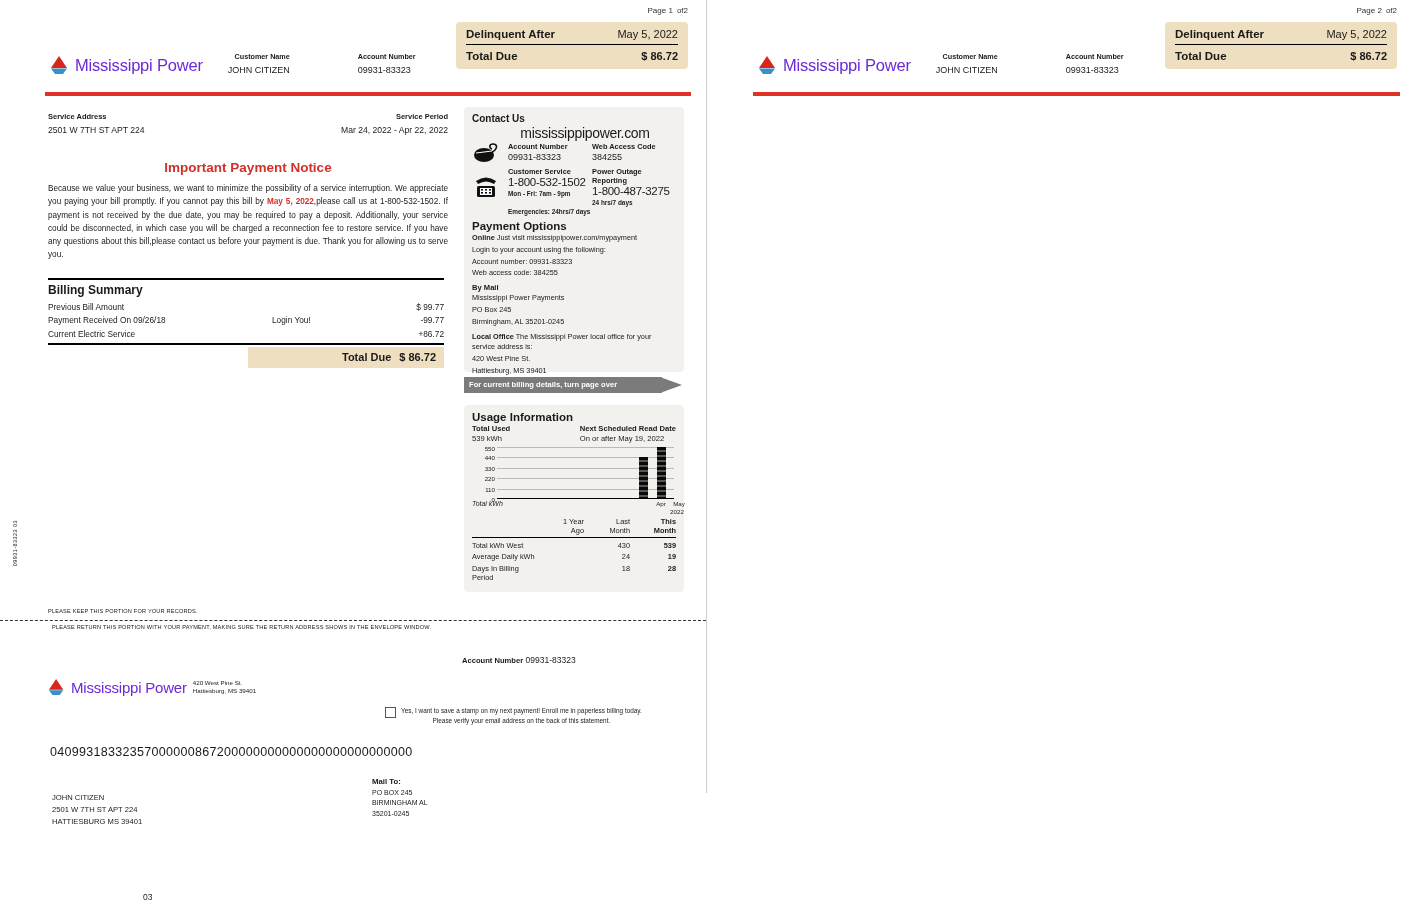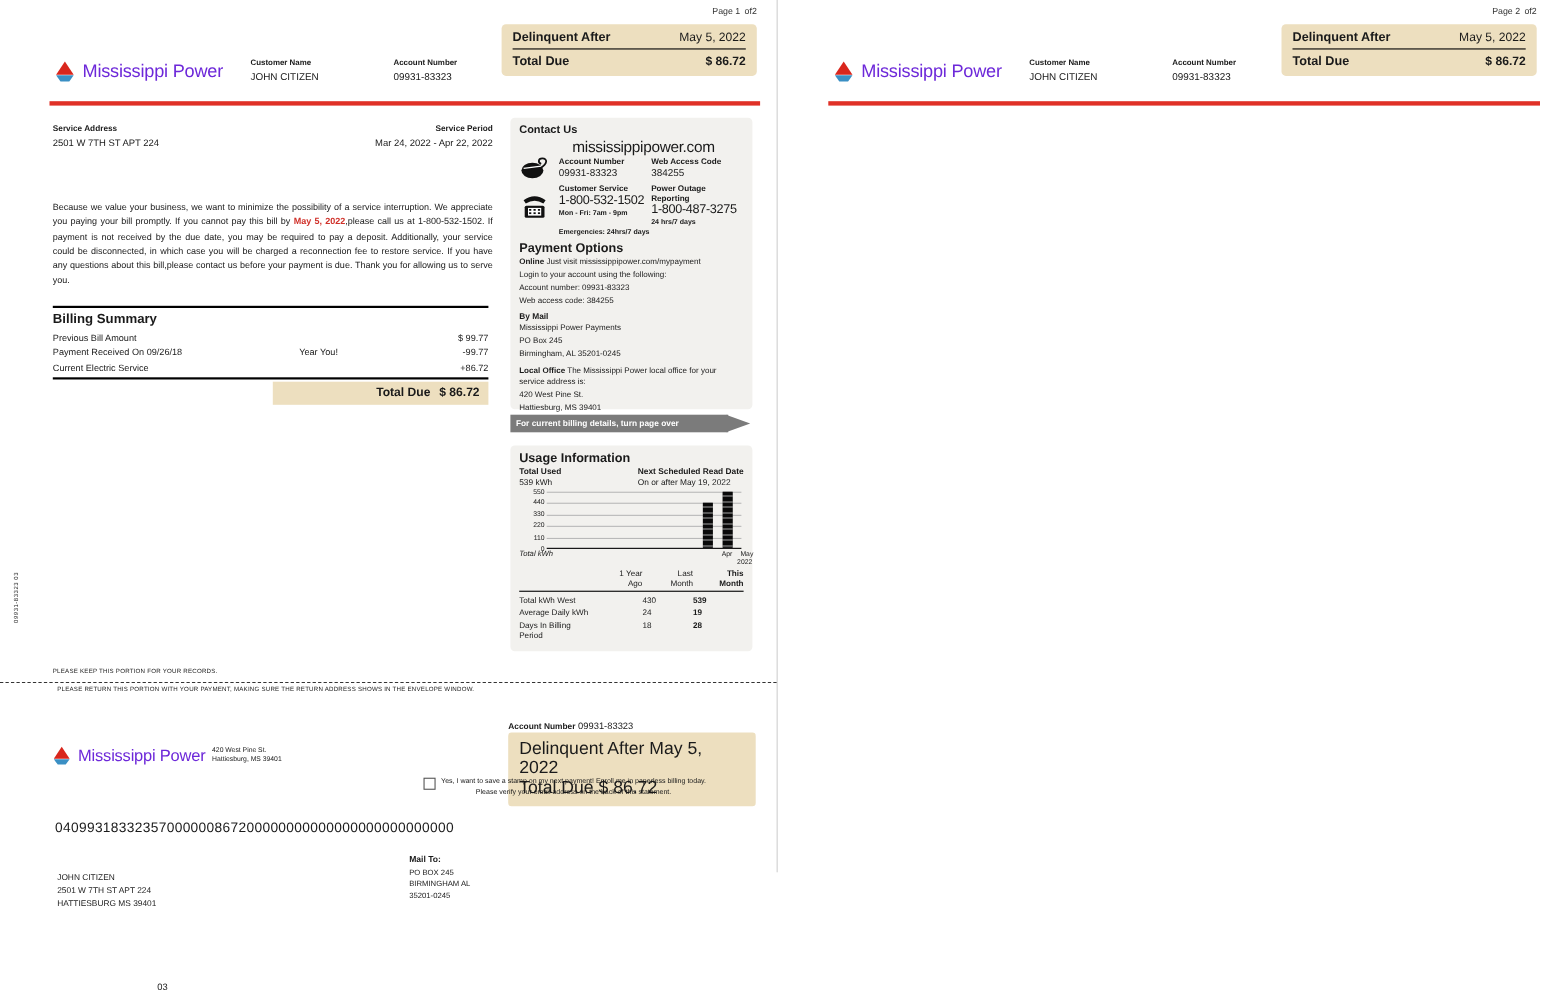--- a/index.html
+++ b/index.html
@@ -16,21 +16,21 @@
 
   
   .pagenum { position: absolute; right: 18px; top: 6px; font-size: 8px; color: #333; }
   .pagenum span { margin-left: 4px; }
 
   .logo-row { position: absolute; left: 50px; top: 52px; display: flex; align-items: flex-end; }
   .logo { display: flex; align-items: center; }
   .logo-mark { width: 20px; height: 20px; position: relative; margin-right: 5px; }
   .logo-txt { font-size: 16.5px; color: #6d28d9; letter-spacing: -0.2px; }
   .cust-col { margin-left: 25px; }
-  .cust-col .lbl { font-size: 7.2px; font-weight: bold; color: #1a1a1a; }
+  .cust-col .lbl { font-size: 7.2px; font-weight: bold; color: #1a1a1a; text-align: right; }
   .cust-col .val { font-size: 9px; margin-top: 4px; }
   .acct-col { margin-left: 68px; }
   .acct-col .lbl { font-size: 7.2px; font-weight: bold; }
   .acct-col .val { font-size: 9px; margin-top: 4px; }
 
   .duebox { position: absolute; right: 18px; top: 22px; width: 232px; background: #eddfbf; border-radius: 4px; padding: 6px 10px 7px; }
   .duebox .row { display: flex; justify-content: space-between; align-items: baseline; }
   .duebox .r1 { padding-bottom: 4px; border-bottom: 1.6px solid #000; }
   .duebox .r2 { padding-top: 5px; }
   .duebox .k { font-size: 11.5px; font-weight: bold; }
@@ -111,21 +111,21 @@
 
   .u-tbl { margin-top: 8px; font-size: 7.4px; }
   .u-th { display: flex; }
   .u-th > div { text-align: right; }
   .u-th .s1 { flex: 1; }
   .u-th .s2, .u-th .s3, .u-th .s4 { width: 46px; }
   .u-th .s4 { font-weight: bold; }
   .u-hr { height: 1.2px; background: #000; margin-top: 2px; }
   .u-tr { display: flex; padding-top: 2.5px; }
   .u-tr .s1 { flex: 1; }
-  .u-tr .s2, .u-tr .s3, .u-tr .s4 { width: 46px; }
+  .u-tr .s2, .u-tr .s3, .u-tr .s4 { width: 46px; text-align: right; }
   .u-tr .s4 { font-weight: bold; }
 
   
   .keep { position: absolute; left: 48px; top: 608px; font-size: 5.6px; letter-spacing: .2px; }
   .dash { position: absolute; left: 0; right: 0; top: 620px; border-top: 1.6px dashed #333; }
   .retn { position: absolute; left: 52px; top: 624px; font-size: 5.6px; letter-spacing: .2px; }
 
   .stub-acct { position: absolute; left: 462px; top: 655px; font-size: 8.5px; }
   .stub-acct b { font-weight: bold; font-size: 7.6px; }
   .stub-due { position: absolute; left: 462px; top: 666px; width: 225px; background: #eddfbf; border-radius: 3px; padding: 6px 10px 7px; }
@@ -194,33 +194,34 @@
     <div>
       <div class="lbl">Service Address</div>
       <div class="val">2501 W 7TH ST APT 224</div>
     </div>
     <div class="rt">
       <div class="lbl">Service Period</div>
       <div class="val">Mar 24, 2022 - Apr 22, 2022</div>
     </div>
   </div>
 
+  <div class="ipn">Important Payment Notice</div>
   <div class="notice"><span>Because we value your business, we want to minimize the possibility of a service interruption. We appreciate you paying your bill promptly. If you cannot pay this bill by </span><span class="red">May  5, 2022</span><span>,please call us at 1-800-532-1502. If payment is not received by the due date, you may be required to pay a deposit. Additionally, your service could be disconnected, in which case you will be charged a reconnection fee to restore service. If you have any questions about this bill,please contact us before your payment is due.  Thank you for allowing us to serve you.</span></div>
 
   <div class="bs-wrap">
     <div class="bs-rule"></div>
     <div class="bs-title">Billing Summary</div>
     <div class="bs-row">
       <span class="c1">Previous Bill Amount</span>
       <span class="c2"></span>
       <span class="c3">$ 99.77</span>
     </div>
     <div class="bs-row">
       <span class="c1">Payment Received On 09/26/18</span>
-      <span class="c2">Year You!</span>
+      <span class="c2">Login You!</span>
       <span class="c3">-99.77</span>
     </div>
     <div class="bs-row">
       <span class="c1">Current Electric Service</span>
       <span class="c2"></span>
       <span class="c3">+86.72</span>
     </div>
     <div class="bs-rule2"></div>
     <div class="bs-total">
       <span class="k">Total Due</span>
@@ -382,30 +383,20 @@
 
   <div class="keep">PLEASE KEEP THIS PORTION FOR YOUR RECORDS.</div>
   <div class="dash"></div>
   <div class="retn">PLEASE RETURN THIS PORTION WITH YOUR PAYMENT, MAKING SURE THE RETURN ADDRESS SHOWS IN THE ENVELOPE WINDOW.</div>
 
   <div class="stub-acct">
     <b>Account Number</b>
     <span>09931-83323</span>
   </div>
 
-  <div class="stub-due">
-    <div class="row r1">
-      <span class="k">Delinquent After</span>
-      <span class="v">May 5, 2022</span>
-    </div>
-    <div class="row r2">
-      <span class="k">Total Due</span>
-      <span class="v2">$ 86.72</span>
-    </div>
-  </div>
 
   <div class="stub-logo">
     <span class="logo-mark" style="width:18px;height:18px">
       <svg width="18" height="18" viewBox="0 0 20 20">
         <polygon points="9,1 17,13 1,13" fill="#d9261c"></polygon>
         <polygon points="1,13.5 17,13.5 13,19 5,19" fill="#3a8fc4"></polygon>
       </svg>
     </span>
     <span class="logo-txt" style="font-size:15px">Mississippi Power</span>
     <span class="stub-addr">

